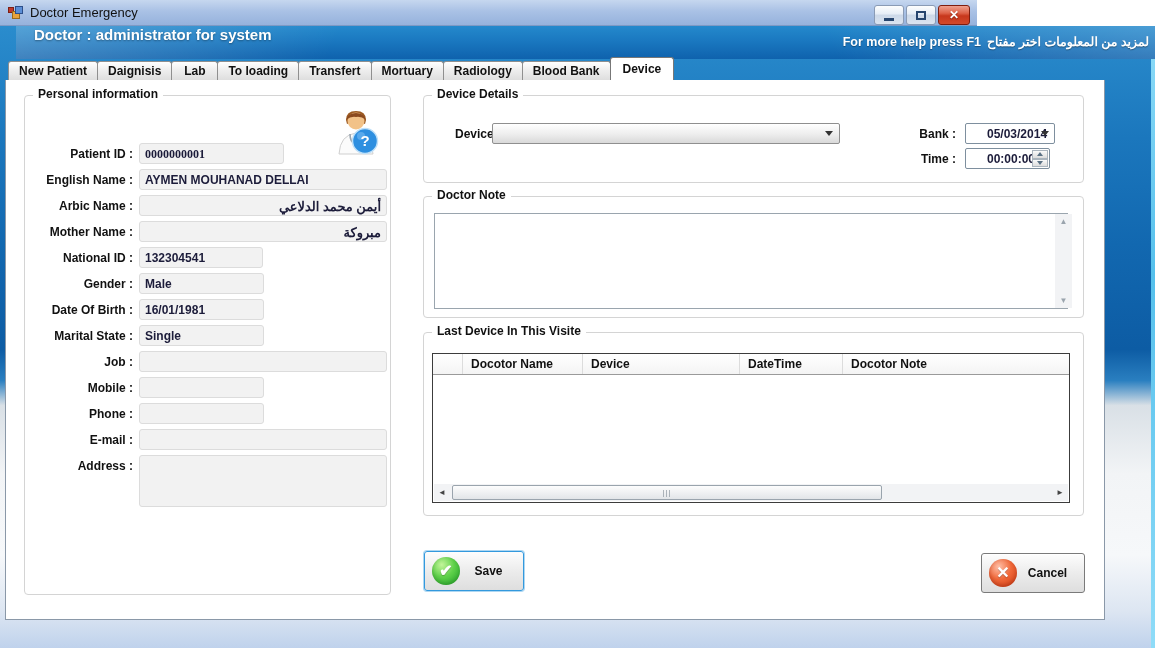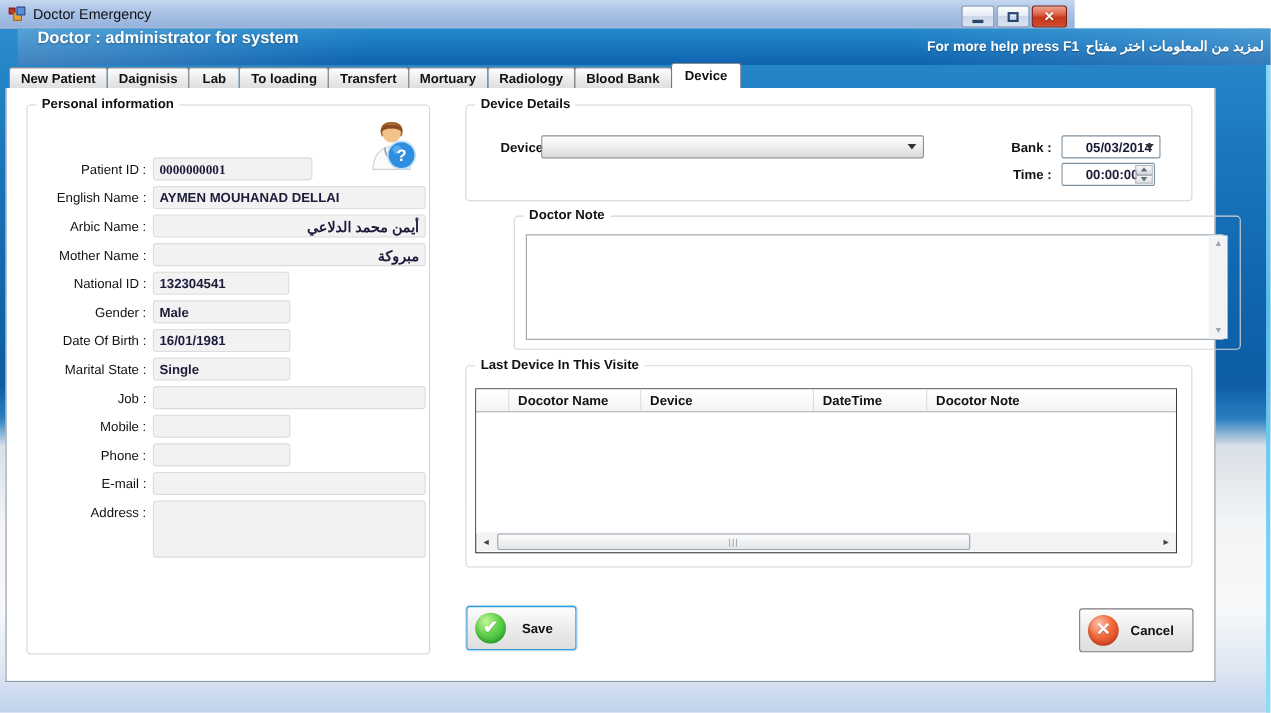--- a/index.html
+++ b/index.html
@@ -59,21 +59,21 @@
 
   
   .group { position:absolute; border:1px solid #d4d4d4; border-radius:4px; }
   .legend { position:absolute; top:-9px; left:8px; background:#fff; padding:0 5px;
     font-size:12px; font-weight:bold; color:#111; white-space:nowrap; }
 
   
   .g-personal { left:18px; top:15px; width:367px; height:500px; padding-top:47px; }
   .prow { display:flex; align-items:center; height:21px; margin-bottom:5px; padding-left:2px; }
   .prow.addr { align-items:flex-start; height:52px; }
-  .plabel { flex:0 0 106px; text-align:right; font-size:12px; font-weight:normal; color:#111; margin-right:6px; }
+  .plabel { flex:0 0 106px; text-align:right; font-size:12px; font-weight:bold; color:#111; margin-right:6px; }
   .inp { background:#f2f2f2; border:1px solid #dcdcdc; border-radius:3px; height:21px;
     font-size:12px; font-weight:bold; color:#1c1c3a; padding:3px 5px 0 5px; overflow:hidden; white-space:nowrap; }
   .inp.rtl { direction:rtl; text-align:right; font-size:13px; }
   .w-mid { width:145px;font-family:Liberation Serif, serif; } .w-long { width:248px; } .w-short { width:125px; }
   .h-area { height:52px; }
   .avatar { position:absolute; right:10px; top:12px; width:48px; height:48px; }
 
   
   .g-device { left:417px; top:15px; width:661px; height:88px; }
   .lbl { position:absolute; font-size:12px; font-weight:bold; color:#111; }
@@ -86,21 +86,21 @@
     font-size:12px; font-weight:bold; color:#1c1c3a; padding:3px 0 0 21px; }
   .dtp .arrow { position:absolute; right:5px; top:7px; width:0; height:0;
     border-left:4px solid transparent; border-right:4px solid transparent; border-top:5px solid #333; }
   .spin { position:absolute; right:1px; top:1px; width:16px; height:17px; display:flex; flex-direction:column; }
   .spin .sb { flex:1; background:linear-gradient(180deg,#fafafa,#dcdcdc); border:1px solid #aab4bd;
     display:flex; align-items:center; justify-content:center; }
   .tri-up { width:0;height:0;border-left:3px solid transparent;border-right:3px solid transparent;border-bottom:4px solid #5a7184; }
   .tri-dn { width:0;height:0;border-left:3px solid transparent;border-right:3px solid transparent;border-top:4px solid #5a7184; }
 
   
-  .g-note { left:417px; top:116px; width:661px; height:122px;margin-left:44px; }
+  .g-note { left:417px; top:116px; width:661px; height:122px; }
   .note-area { position:absolute; left:10px; top:16px; width:634px; height:96px;
     border:1px solid #9aa5ae; background:#fff; resize:none; outline:none;
     font-family:"Liberation Sans",sans-serif; font-size:12px; padding:3px; }
   .vscroll { position:absolute; right:11px; top:17px; width:17px; height:94px; background:#f2f3f5;
     display:flex; flex-direction:column; justify-content:space-between; align-items:center; }
   .vs-arrow { font-size:8px; color:#9aa4ad; padding:3px 0; }
 
   
   .g-grid { left:417px; top:252px; width:661px; height:184px; }
   .grid { position:absolute; left:8px; top:20px; width:638px; height:150px;

